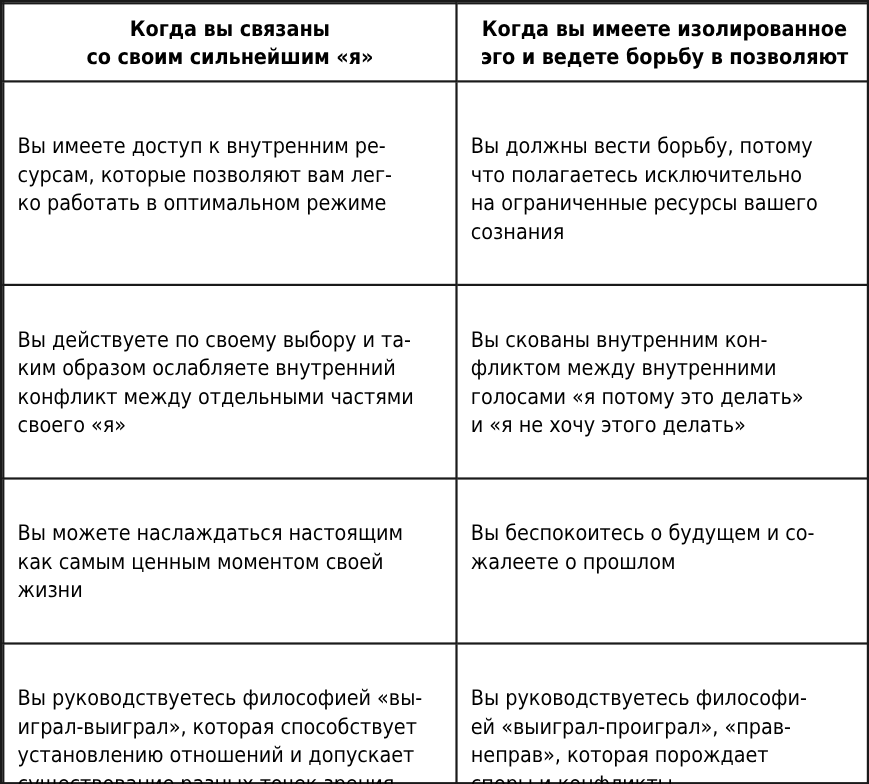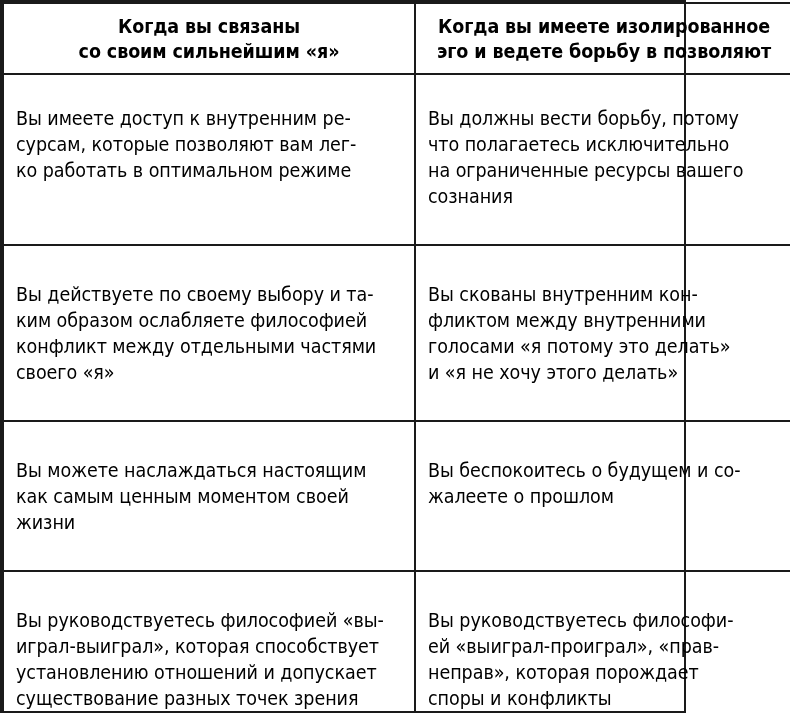--- a/index.html
+++ b/index.html
@@ -9,21 +9,21 @@
   }
   body {
     width: 790px;
     height: 713px;
     font-family: "DejaVu Sans Condensed", "Liberation Sans Narrow", "Liberation Sans", sans-serif;
     color: #000000;
     overflow: hidden;
   }
 
   .table-wrap {
-    width: 686px;
+    width: 790px;
     height: 713px;
     box-sizing: border-box;
     border: 2px solid #1a1a1a;
     background: #ffffff;
   }
 
   table.compare {
     width: 100%;
     height: 100%;
     border-collapse: collapse;
@@ -55,21 +55,21 @@
 
   tbody td {
     font-weight: normal;
     font-size: 19.5px;
     line-height: 1.335;
     letter-spacing: -0.05px;
     font-stretch: semi-condensed;
     white-space: pre-line;
   }
 
-  tbody tr:first-child td { padding-top: 5px; }
+  tbody tr:first-child td { padding-top: 19px; }
 
   .cell-text {
     display: block;
     white-space: pre-line;
   }
   .head-text {
     display: block;
     white-space: pre-line;
   }
 </style>
@@ -104,21 +104,21 @@
         <td>
           <span class="cell-text">Вы должны вести борьбу, потому
 что полагаетесь исключительно
 на ограниченные ресурсы вашего
 сознания</span>
         </td>
       </tr>
       <tr>
         <td>
           <span class="cell-text">Вы действуете по своему выбору и та-
-ким образом ослабляете философией
+ким образом ослабляете внутренний
 конфликт между отдельными частями
 своего «я»</span>
         </td>
         <td>
           <span class="cell-text">Вы скованы внутренним кон-
 фликтом между внутренними
 голосами «я потому это делать»
 и «я не хочу этого делать»</span>
         </td>
       </tr>

